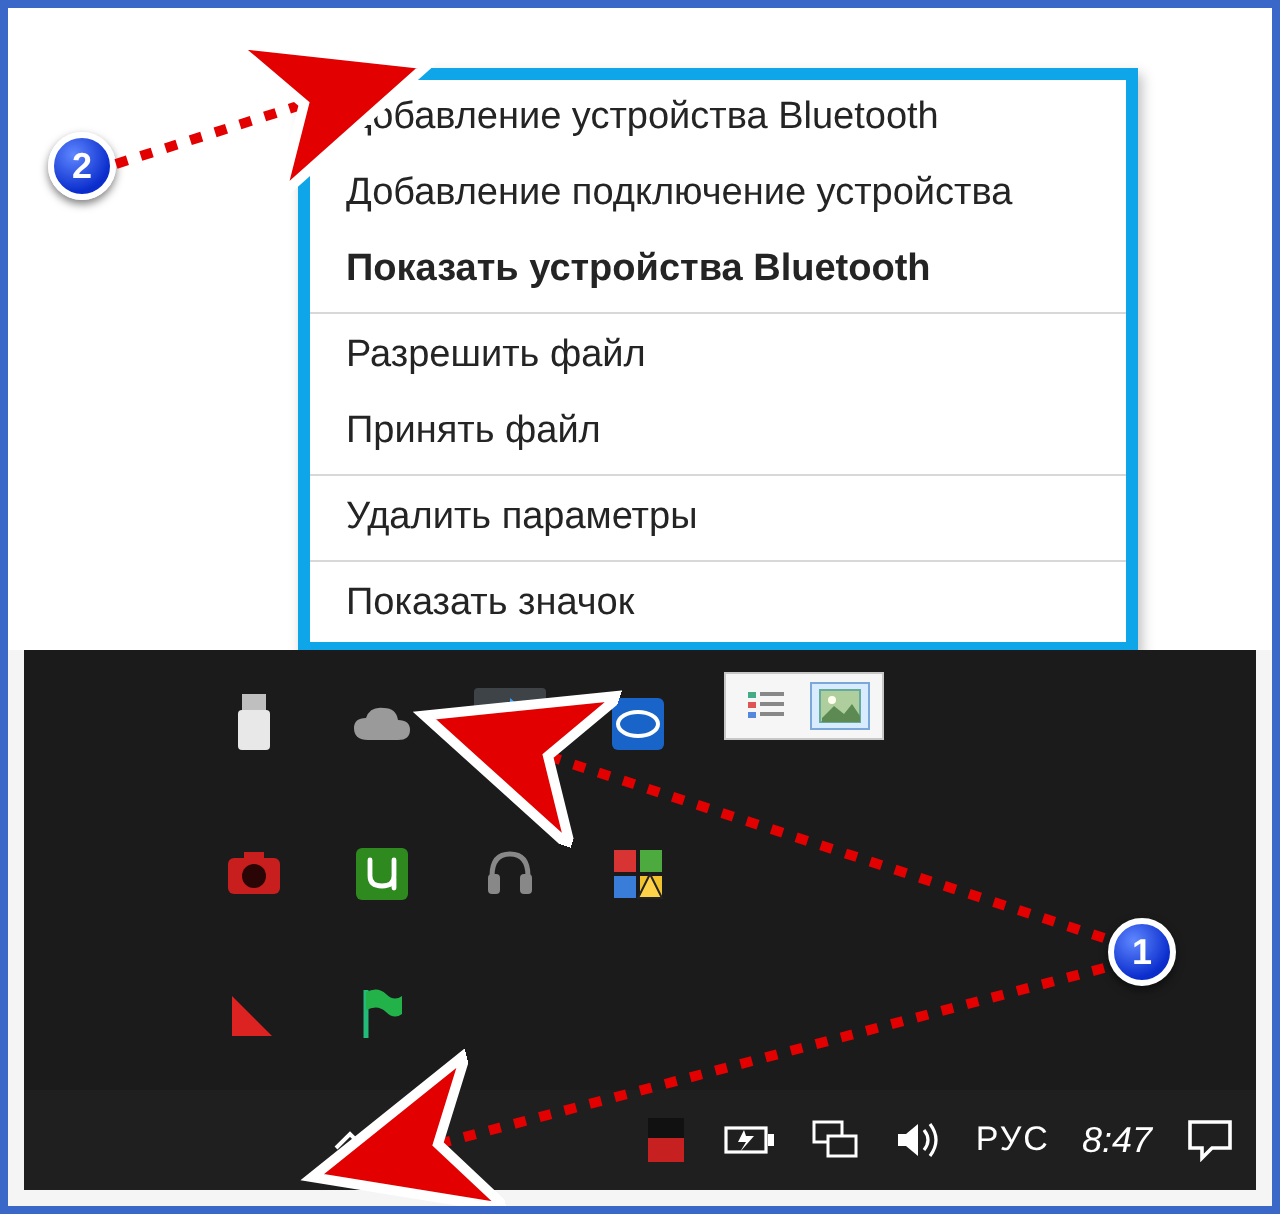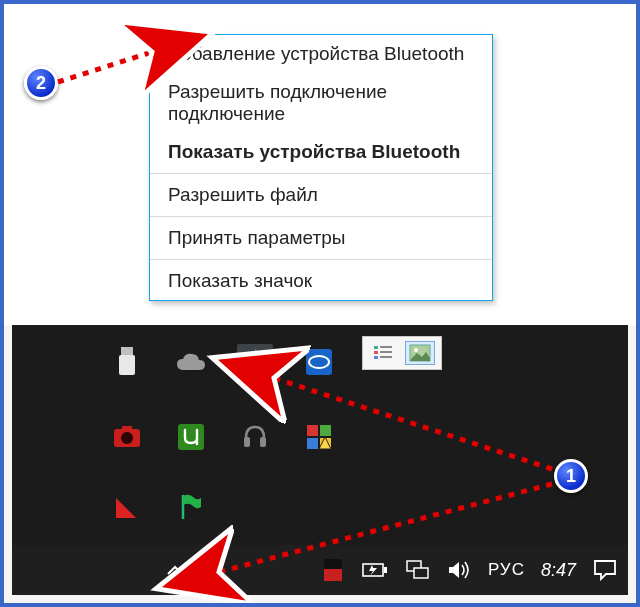--- a/index.html
+++ b/index.html
@@ -14,23 +14,23 @@
   }
   .whitearea {
     position: absolute;
     left: 0; top: 0; right: 0; height: 321px;
     background: #fff;
   }
   
   .ctxmenu {
     position: absolute;
     left: 145px; top: 30px;
-    width: 344px;
+    width: 420px;
     background: #fff;
-    border: 1px solid #0ea5e9;
+    border: 6px solid #0ea5e9;
     box-shadow: 2px 3px 6px rgba(0,0,0,0.25);
     font-size: 19px;
     color: #242424;
   }
   .ctxmenu .item {
     padding: 8px 18px;
     cursor: default;
   }
   .ctxmenu .item.bold { font-weight: 600; }
   .ctxmenu .sep {
@@ -114,26 +114,27 @@
     color:#fff; font-weight:bold; font-size:18px;
   }
 </style>
 </head>
 <body>
 
 <div class="whitearea"></div>
 
 <div class="ctxmenu">
   <div class="item">Добавление устройства Bluetooth</div>
-  <div class="item">Разрешить подключение подключение</div>
+  <div class="item">Добавление подключение устройства</div>
   <div class="item bold">Показать устройства Bluetooth</div>
   <div class="sep"></div>
   <div class="item">Разрешить файл</div>
+  <div class="item">Принять файл</div>
   <div class="sep"></div>
-  <div class="item">Принять параметры</div>
+  <div class="item">Удалить параметры</div>
   <div class="sep"></div>
   <div class="item">Показать значок</div>
 </div>
 
 <div class="darkarea"></div>
 
 <div class="mini-toolbar">
   <div class="mbtn">
     <svg width="20" height="16" viewBox="0 0 20 16">
         <rect x="0" y="1" width="4" height="3" fill="#4a8"></rect>

